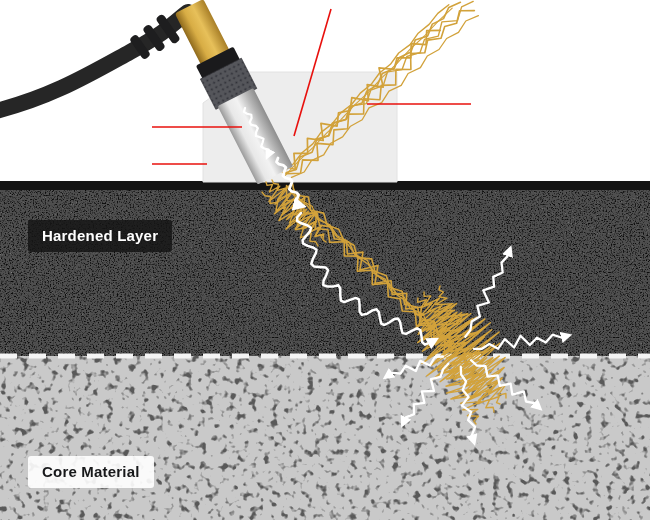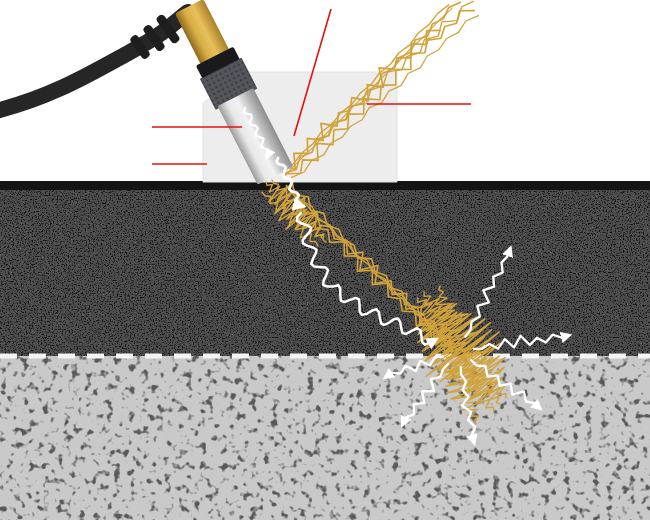--- a/index.html
+++ b/index.html
@@ -121,14 +121,16 @@
       </g>
 
   <g stroke-width="1.6" fill="none" stroke="#e8100d">
     <line x1="331" y1="9" x2="294" y2="136"></line>
     <line x1="367" y1="104" x2="471" y2="104"></line>
     <line x1="152" y1="127" x2="242" y2="127"></line>
     <line x1="152" y1="164" x2="207" y2="164"></line>
   </g>
 </svg>
 
+<div class="layer-label" id="hardened-label">Hardened Layer</div>
+<div class="layer-label" id="core-label">Core Material</div>
 
 </div>
 
 </body></html>

